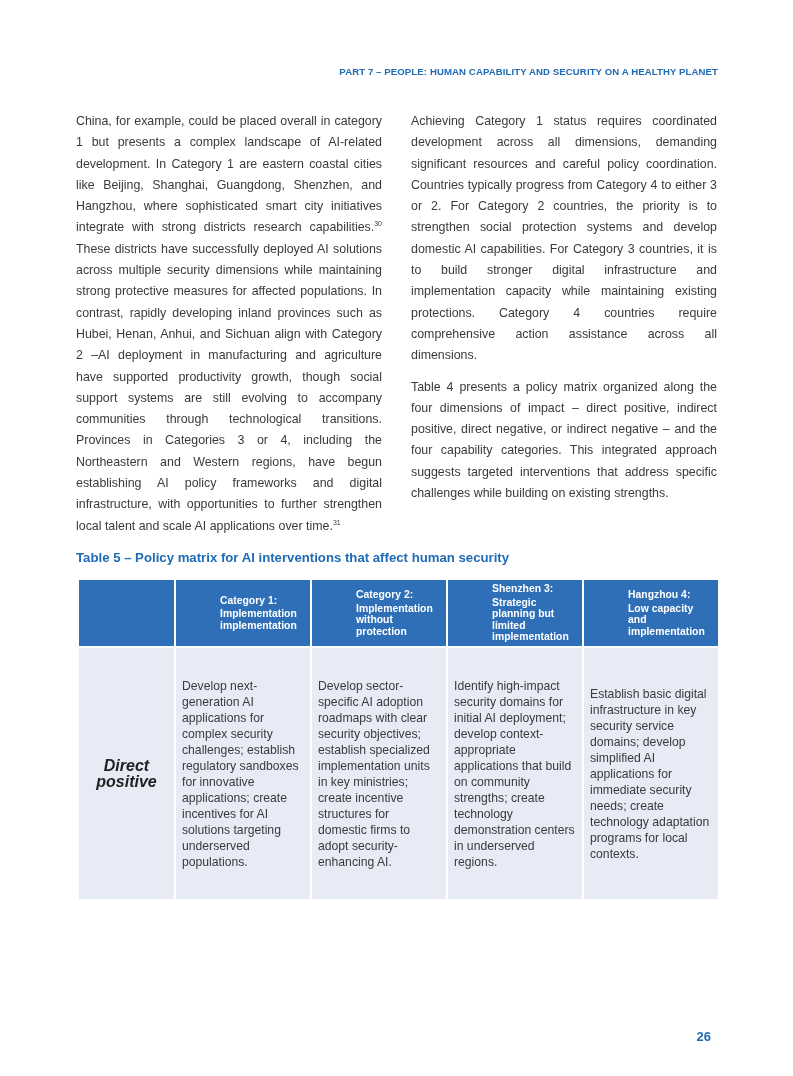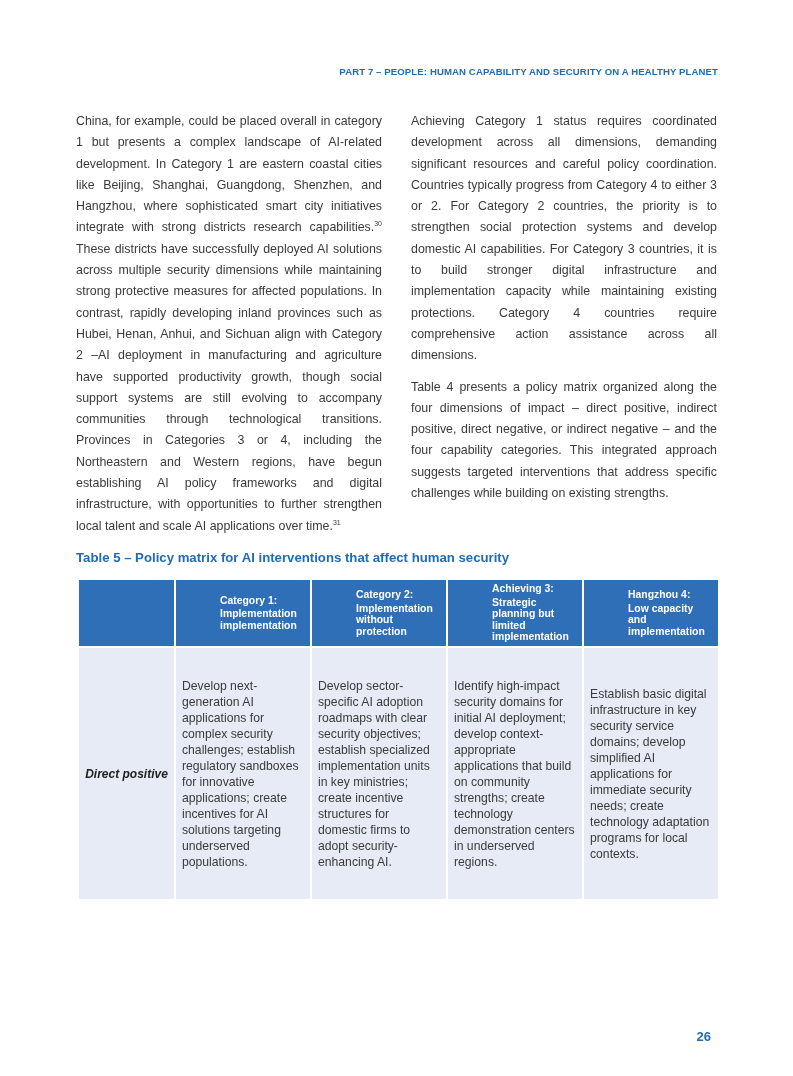--- a/index.html
+++ b/index.html
@@ -39,21 +39,21 @@
     background: #2e6fb7; color: #ffffff; height: 66px;
     text-align: left; font-size: 10.4px; font-weight: bold; line-height: 11.5px; padding-left: 44px;
   }
   table.matrix th .cat-label { display: block; margin-bottom: 2px; }
   table.matrix td {
     background: #e6ebf6; height: 251px;
     font-size: 12.2px; line-height: 16px; color: #3a3a3a;
   }
   table.matrix td.row-head {
     text-align: center; font-weight: bold; font-style: italic; color: #222222;
-    font-size: 12px; line-height: 16px;
+    font-size: 16px; line-height: 16px;
   }
   .page-number {
     position: absolute; top: 1029px; right: 82px;
     font-size: 13px; font-weight: bold; color: #1f6bb5;
   }
 </style>
 </head>
 <body>
 
 <div class="running-header">PART 7 – PEOPLE: HUMAN CAPABILITY AND SECURITY ON A HEALTHY PLANET</div>
@@ -82,21 +82,21 @@
     <th></th>
     <th>
       <span class="cat-label">Category 1:</span>
       <span>Implementation implementation</span>
     </th>
     <th>
       <span class="cat-label">Category 2:</span>
       <span>Implementation without protection</span>
     </th>
     <th>
-      <span class="cat-label">Achieving 3:</span>
+      <span class="cat-label">Shenzhen 3:</span>
       <span>Strategic planning but limited implementation</span>
     </th>
     <th>
       <span class="cat-label">Hangzhou 4:</span>
       <span>Low capacity and implementation</span>
     </th>
   </tr>
   <tr>
     <td class="row-head">Direct positive</td>
     <td>Develop next-generation AI applications for complex security challenges; establish regulatory sandboxes for innovative applications; create incentives for AI solutions targeting underserved populations.</td>

